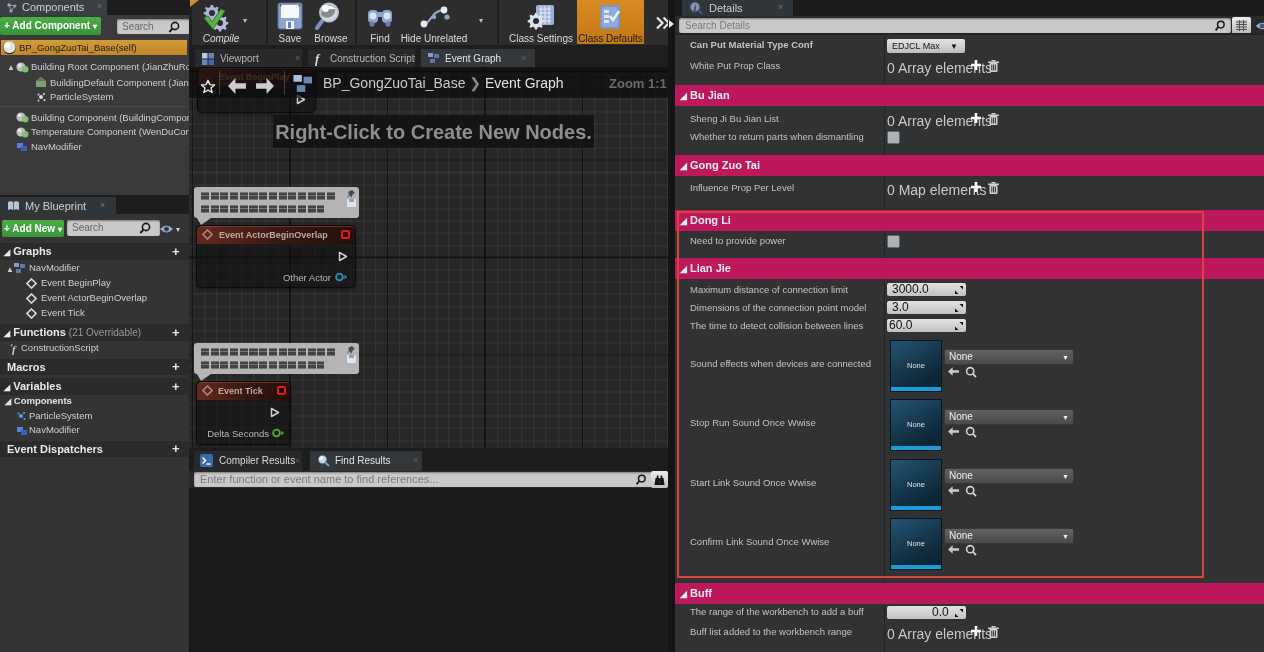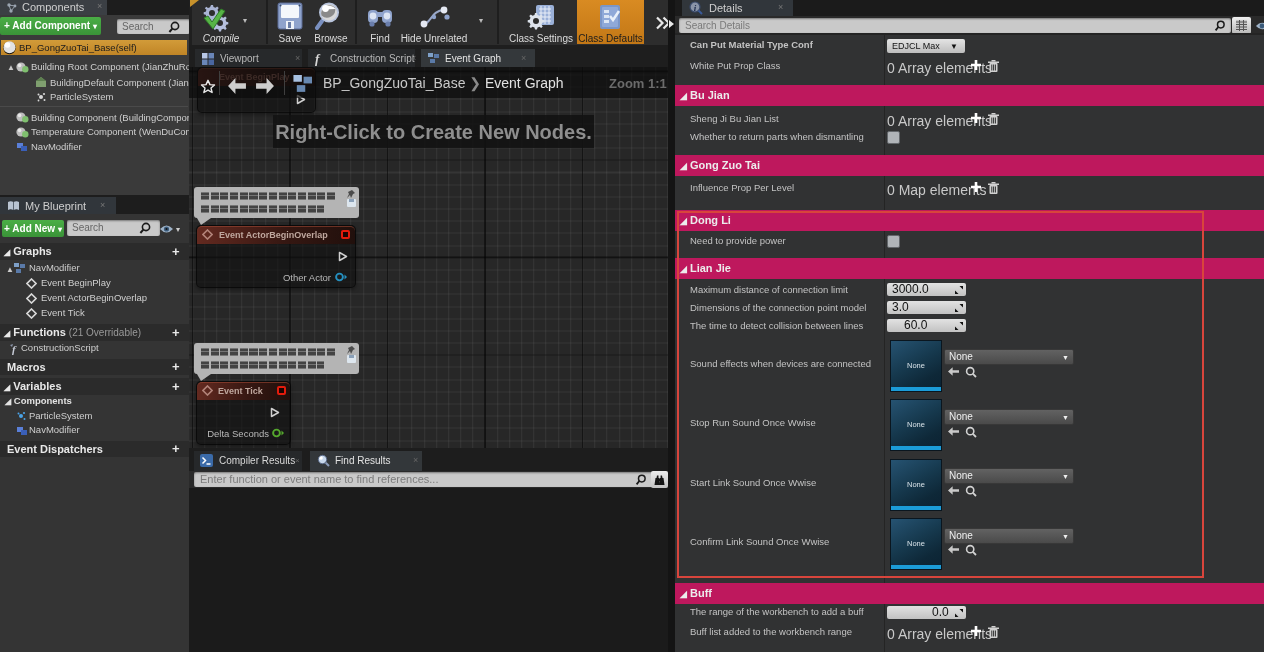--- a/index.html
+++ b/index.html
@@ -591,21 +591,21 @@
     <div class="numfield" style="top:283px;"><span style="margin-left:5px;">3000.0</span><svg class="abs" style="right:3px;top:2.5px;" width="8" height="8" viewBox="0 0 8 8">
           <path d="M4.5 0H8V3.5z" fill="#111"></path>
           <path d="M0 4.5V8H3.5z" fill="#111"></path>
         </svg></div>
     <div class="dlbl" style="top:302px;">Dimensions of the connection point model</div>
     <div class="numfield" style="top:301px;"><span style="margin-left:5px;">3.0</span><svg class="abs" style="right:3px;top:2.5px;" width="8" height="8" viewBox="0 0 8 8">
           <path d="M4.5 0H8V3.5z" fill="#111"></path>
           <path d="M0 4.5V8H3.5z" fill="#111"></path>
         </svg></div>
     <div class="dlbl" style="top:320px;">The time to detect collision between lines</div>
-    <div class="numfield" style="top:319px;"><span style="margin-left:17px;">60.0</span><svg class="abs" style="right:3px;top:2.5px;" width="8" height="8" viewBox="0 0 8 8">
+    <div class="numfield" style="top:319px;"><span style="margin-left:2px;">60.0</span><svg class="abs" style="right:3px;top:2.5px;" width="8" height="8" viewBox="0 0 8 8">
           <path d="M4.5 0H8V3.5z" fill="#111"></path>
           <path d="M0 4.5V8H3.5z" fill="#111"></path>
         </svg></div>
 
     <div class="dlbl" style="top:358px;">Sound effects when devices are connected</div>
     <div class="thumb" style="top:340px;">
         <div class="abs" style="left:0;top:20px;width:50px;text-align:center;">None</div>
         <div class="thumbbar"></div>
       </div>
     <div class="ddrop" style="top:349px;"><span style="margin-left:4px;">None</span><span class="abs" style="right:4px;top:1px;font-size:7px;color:#eee;">▼</span></div>

